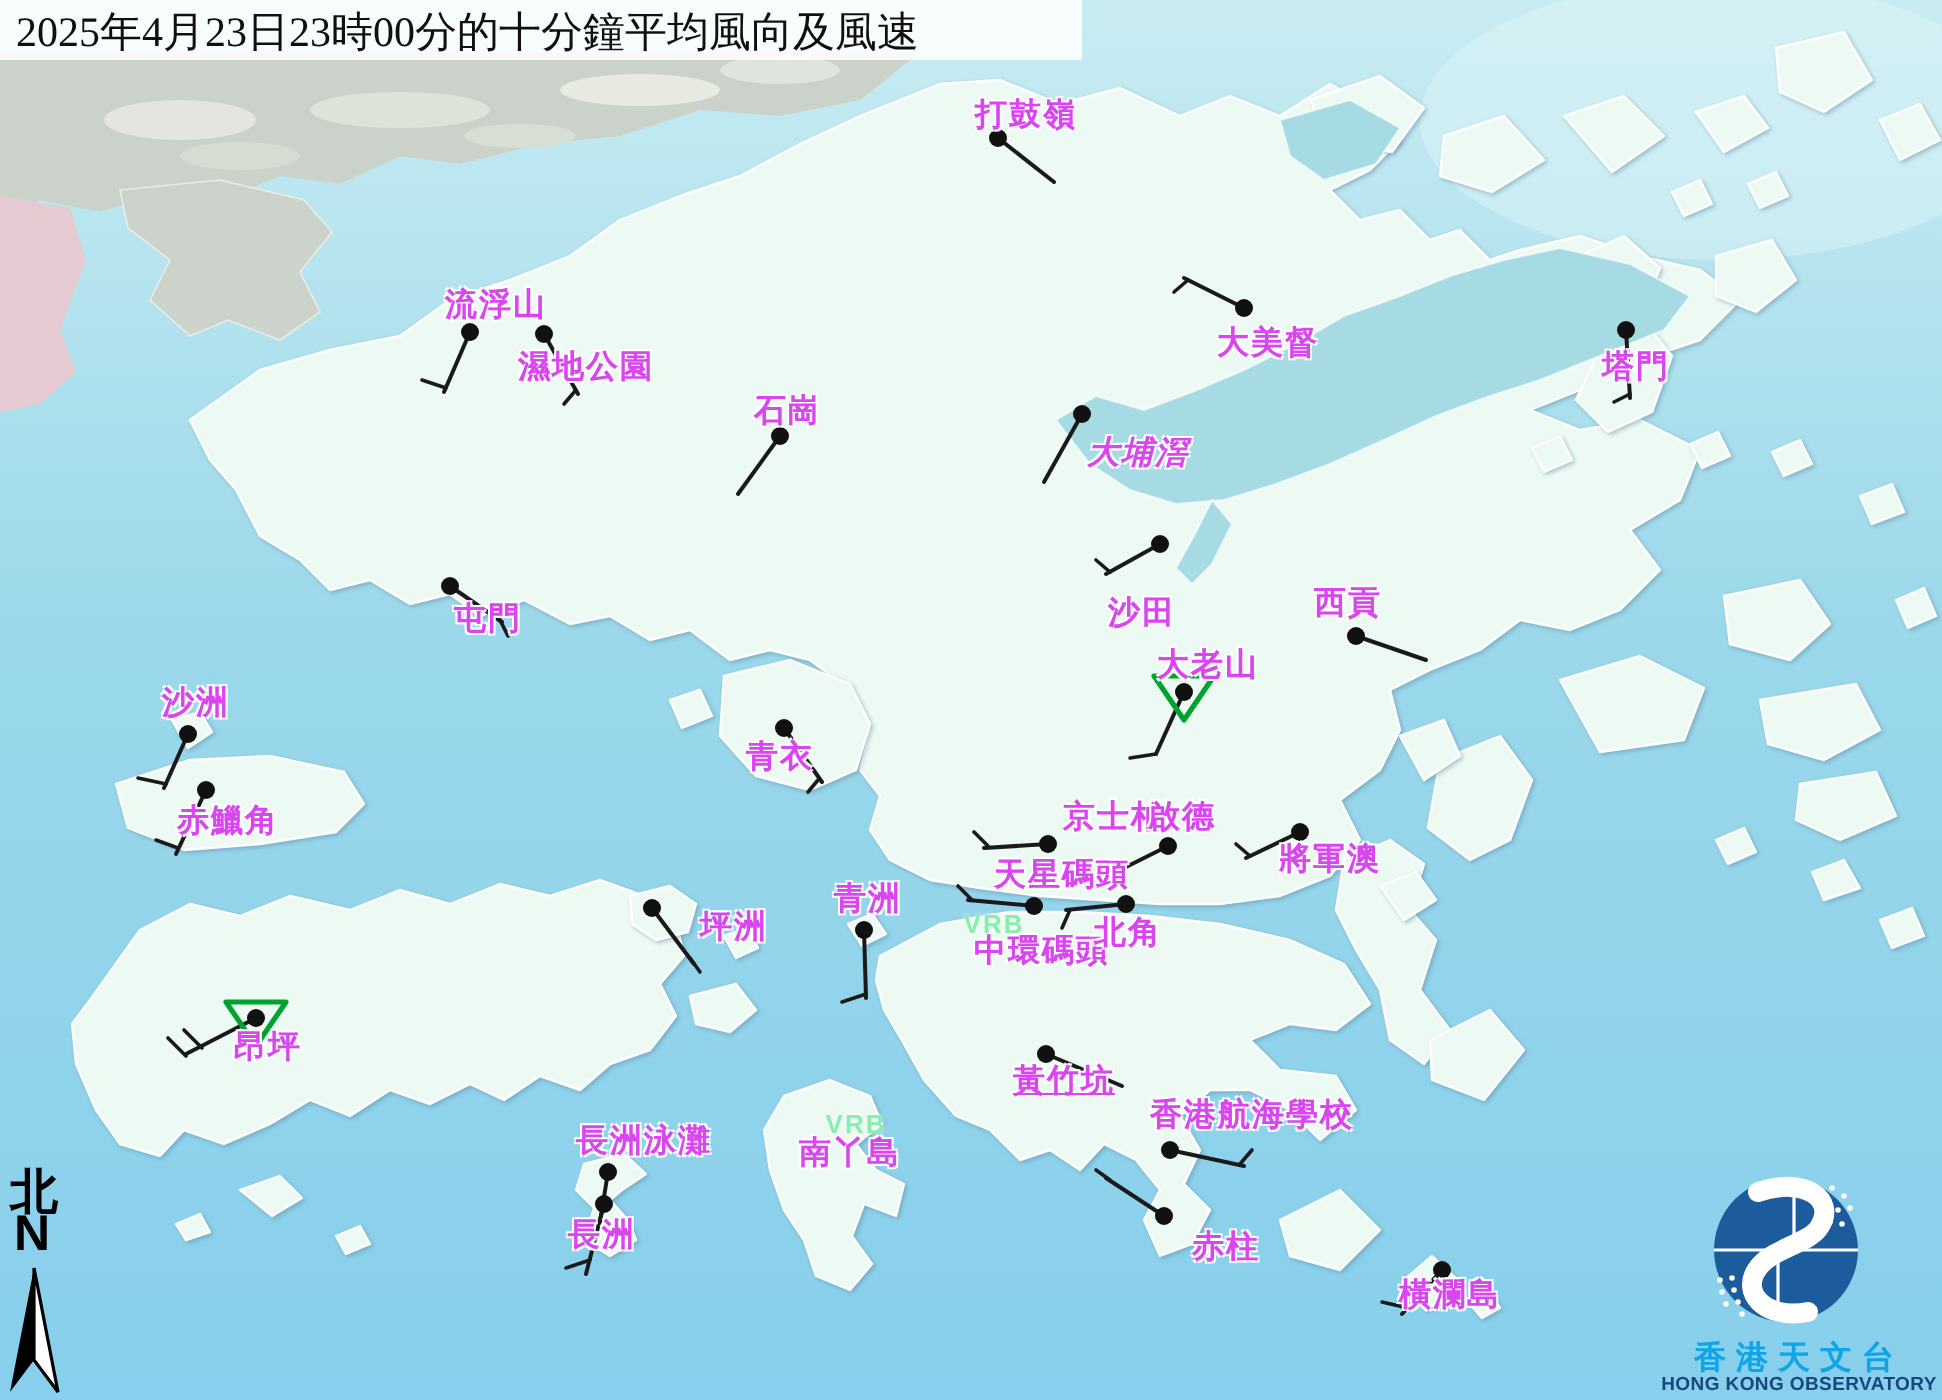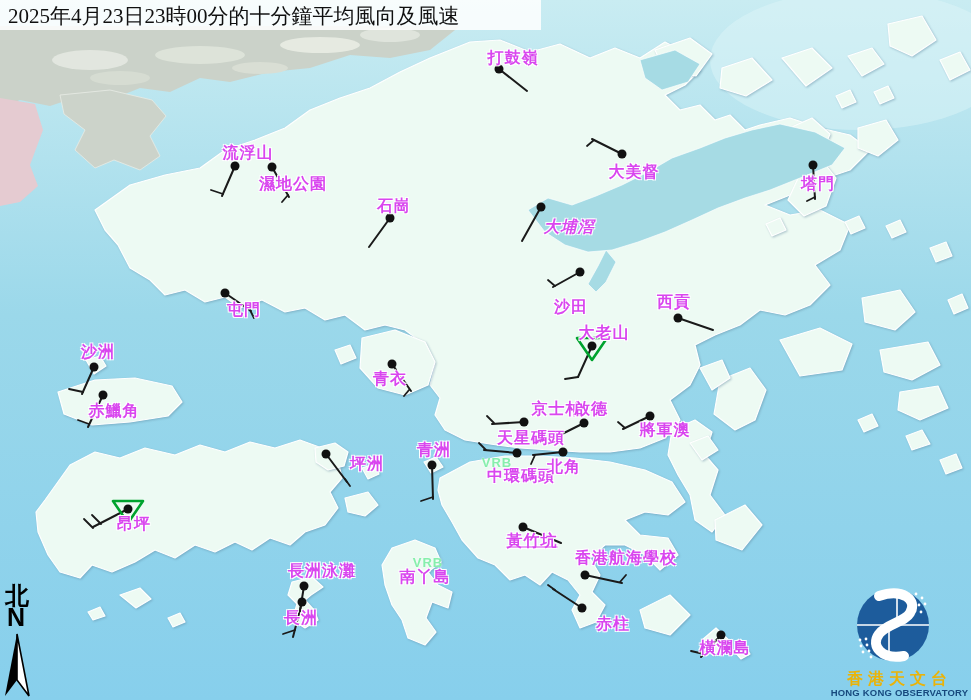--- a/index.html
+++ b/index.html
@@ -26,21 +26,21 @@
   .title-strip span{position:absolute;left:8px;top:2px;font-size:21px;color:#101010;
     font-family:"Liberation Serif","DejaVu Serif",serif;white-space:nowrap;}
   .compass{position:absolute;left:0;top:580px;width:44px;height:120px;}
   .c-hanzi{position:absolute;left:5px;top:0;font-size:24px;font-weight:bold;color:#000;
     font-family:"Liberation Serif","DejaVu Serif",serif;}
   .c-n{position:absolute;left:7px;top:23px;font-size:25px;font-weight:bold;color:#000;
     letter-spacing:0;}
   .c-arrow{position:absolute;left:2px;top:52px;}
   .logo{position:absolute;left:828px;top:583px;width:143px;height:117px;text-align:center;}
   .logo-cn{position:absolute;left:0;top:86px;width:143px;font-size:16px;font-weight:bold;
-    color:#eab308;letter-spacing:5px;font-family:"Liberation Sans",sans-serif;}
+    color:#0ea5e9;letter-spacing:5px;font-family:"Liberation Sans",sans-serif;}
   .logo-en{position:absolute;left:0;top:104px;width:143px;font-size:9.5px;font-weight:bold;
     color:#17497e;letter-spacing:.2px;white-space:nowrap;}
 </style>
 </head>
 <body>
 
 <div class="stage">
 
   <svg class="mapsvg" width="971" height="700" viewBox="0 0 971 700">
     <defs>

